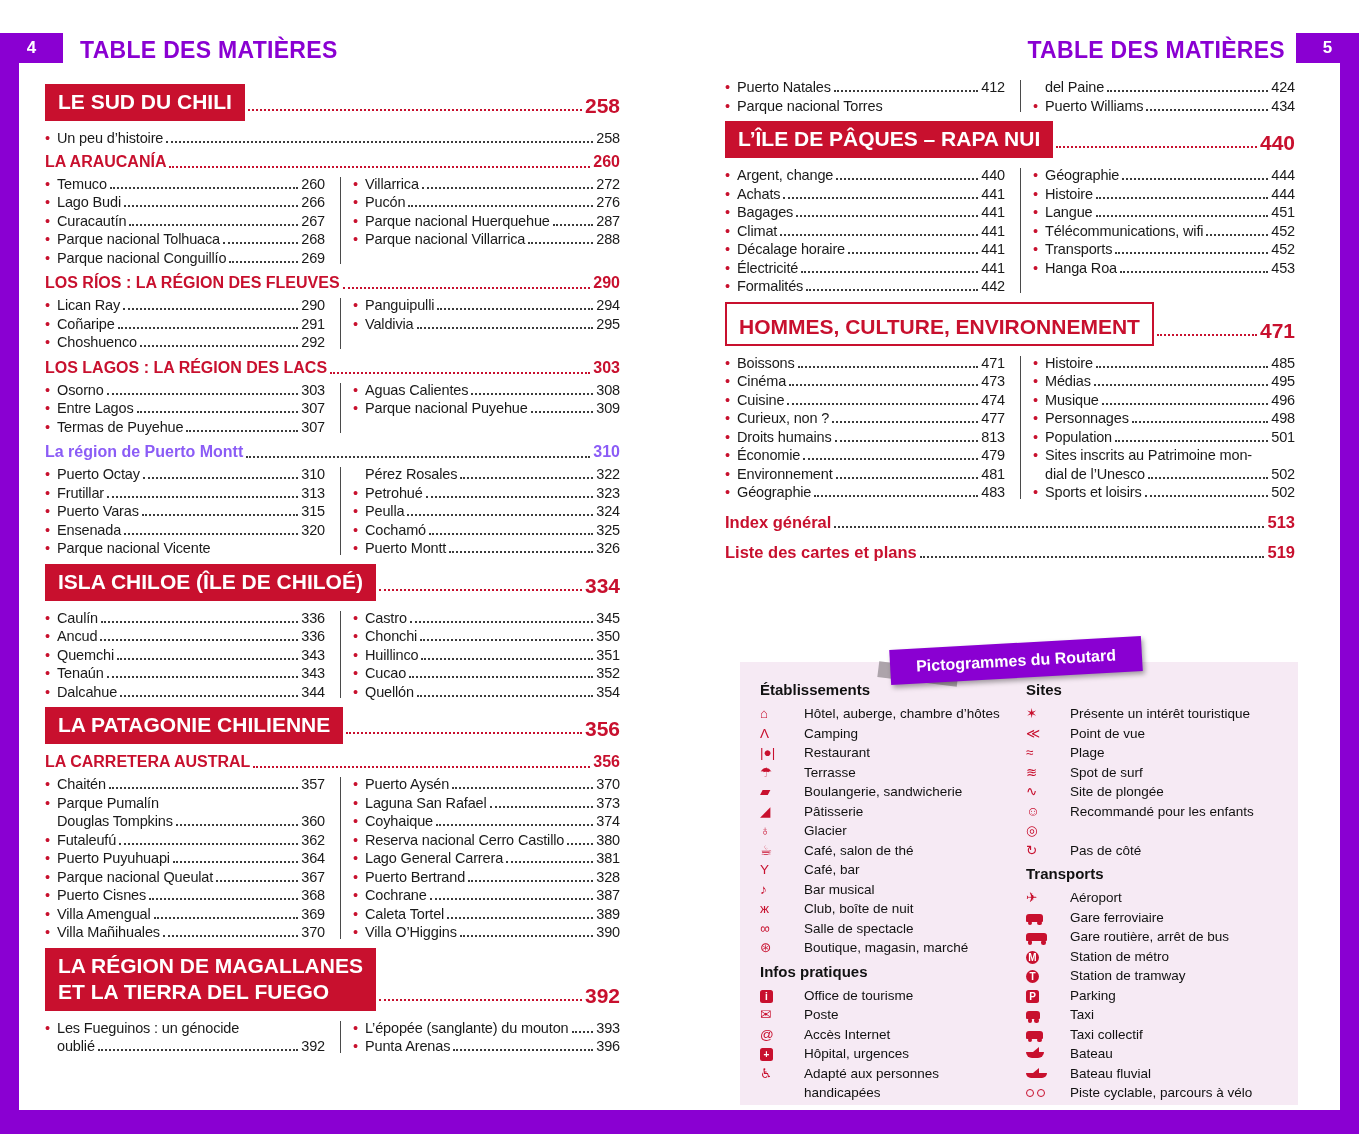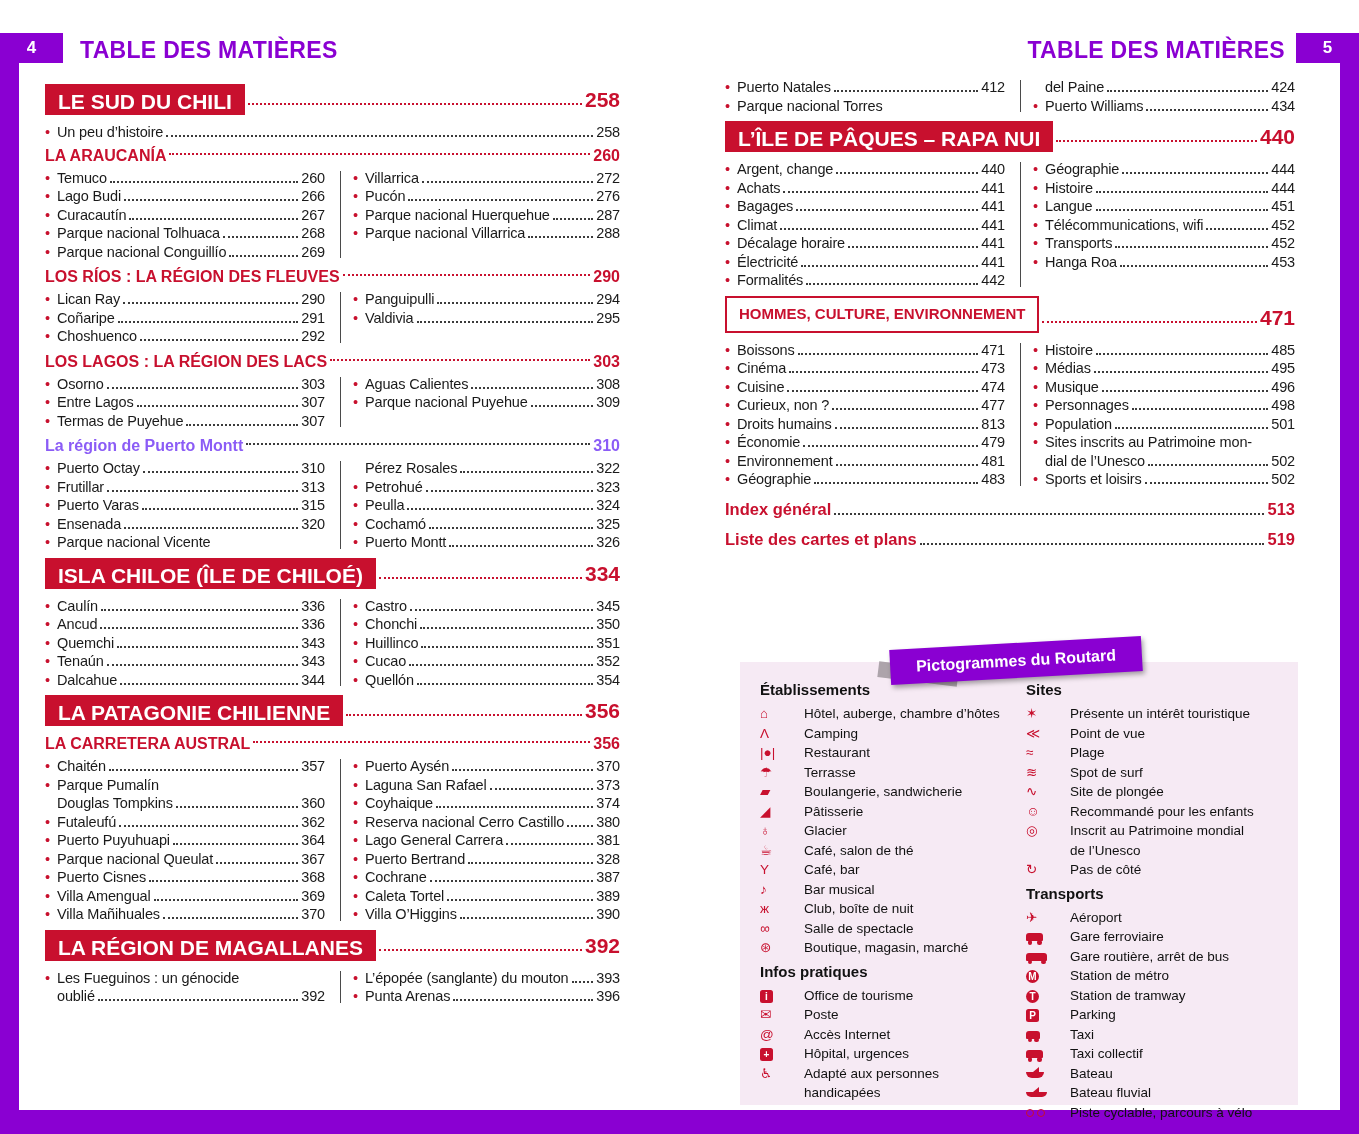--- a/index.html
+++ b/index.html
@@ -30,32 +30,32 @@
   #toc-right{left:725px;width:570px}
 
   .itemrow{display:flex;align-items:baseline;font-size:14.5px;line-height:18.5px;letter-spacing:-.15px}
   .bullet{flex:none;width:12px;color:var(--red)}
   .cont .bullet{visibility:hidden}
   .lbl{flex:none;white-space:nowrap}
   .lbl.grow{flex:1}
   .leader{flex:1;min-width:4px;margin:0 3px 3px 3px;border-bottom:2px dotted #3b3b3b}
   .num{flex:none}
 
-  .subrow{display:flex;align-items:center;font-weight:bold;font-size:16px;line-height:20px;margin:4px 0 3px}
+  .subrow{display:flex;align-items:flex-end;font-weight:bold;font-size:16px;line-height:20px;margin:4px 0 3px}
   .subrow .leader{margin-bottom:4px}
   .subrow.red{color:var(--red)}
   .subrow.red .leader{border-color:var(--red)}
   .subrow.black{color:#8b5cf6}
 
   .boxrow{display:flex;align-items:flex-end;margin:6px 0 8px}
   .redbox{flex:none;background:var(--red);color:#fff;font-weight:bold;font-size:21px;
-          line-height:26px;padding:5px 13px 0;display:flex;flex-direction:column}
+          line-height:26px;padding:5px 13px 6px;display:flex;flex-direction:column}
   .boxline{white-space:nowrap}
   .outlinebox{flex:none;border:2px solid var(--red);color:var(--red);background:#fff;
-          font-weight:bold;font-size:15px;line-height:26px;padding:3px 12px 4px;display:flex;flex-direction:column}
+          font-weight:bold;font-size:21px;line-height:26px;padding:10px 12px 4px;display:flex;flex-direction:column}
   .boxrow .leader{border-color:var(--red);margin-bottom:10px}
   .bignum{flex:none;color:var(--red);font-weight:bold;font-size:21px;line-height:26px;margin-bottom:2px}
 
   .indexrow{display:flex;align-items:baseline;font-weight:bold;font-size:16.5px;color:var(--red);margin:10px 0;line-height:20px}
   .indexrow .leader{border-color:#3b3b3b;margin-bottom:4px}
 
   .cols{display:flex;position:relative;margin-bottom:6px}
   .cols::before{content:"";position:absolute;left:295px;top:2px;bottom:3px;width:1px;background:#4a4a4a}
   .c1{width:280px;flex:none}
   .c2{flex:1;margin-left:28px;min-width:0}
@@ -526,20 +526,21 @@
           <span class="bullet">•</span>
           <span class="lbl">Villa O’Higgins</span>
           <span class="leader"></span>
           <span class="num">390</span>
         </div>
       </div>
     </div>
     <div class="boxrow">
       <span class="redbox">
         <span class="boxline">LA RÉGION DE MAGALLANES</span>
+        <span class="boxline">ET LA TIERRA DEL FUEGO</span>
       </span>
       <span class="leader red"></span>
       <span class="bignum">392</span>
     </div>
     <div class="cols">
       <div class="c1">
         <div class="itemrow">
           <span class="bullet">•</span>
           <span class="lbl grow">Les Fueguinos : un génocide</span>
         </div>
@@ -906,21 +907,20 @@
         <div class="picto-row">
           <span class="pic"><span class="glyph">∿</span></span>
           <span class="plabel"><span class="l1">Site de plongée</span></span>
         </div>
         <div class="picto-row">
           <span class="pic"><span class="glyph">☺</span></span>
           <span class="plabel"><span class="l1">Recommandé pour les enfants</span></span>
         </div>
         <div class="picto-row">
           <span class="pic"><span class="glyph">◎</span></span>
-          <span class="plabel"><span class="l1">Inscrit au Patrimoine mondial</span><span class="l2">de l’Unesco</span></span>
         </div>
         <div class="picto-row">
           <span class="pic"><span class="glyph">↻</span></span>
           <span class="plabel"><span class="l1">Pas de côté</span></span>
         </div>
         <div class="pgroup-h">Transports</div>
         <div class="picto-row">
           <span class="pic"><span class="glyph">✈</span></span>
           <span class="plabel"><span class="l1">Aéroport</span></span>
         </div>

